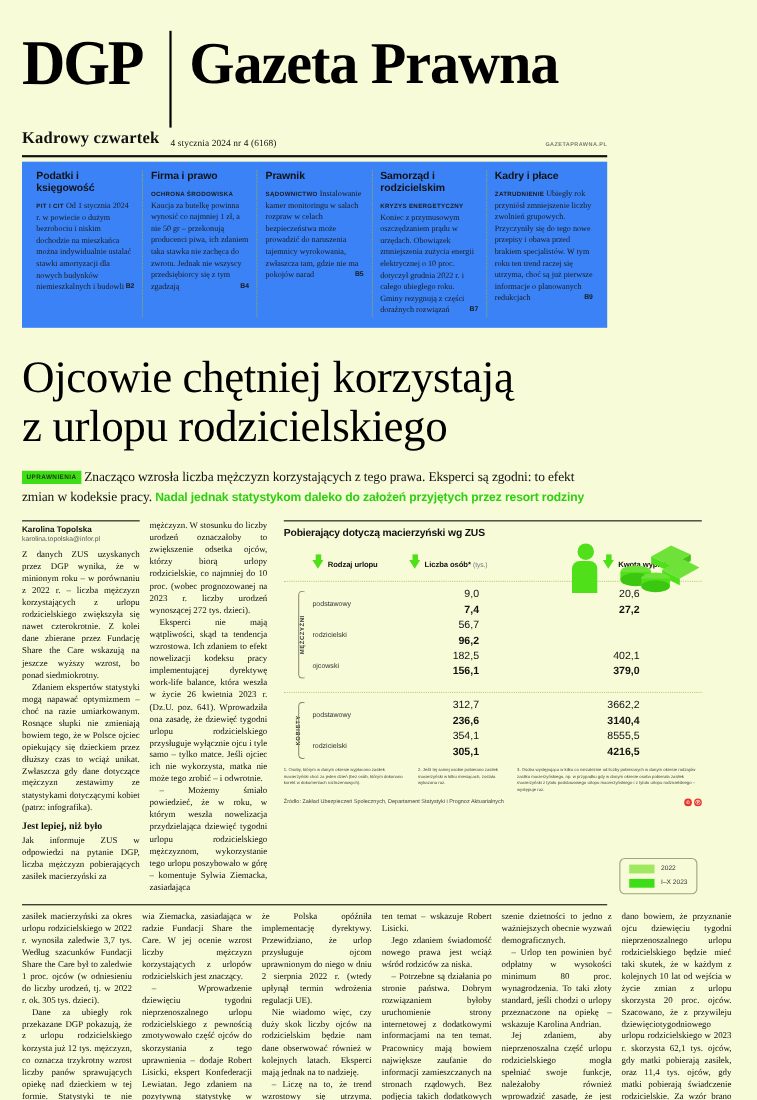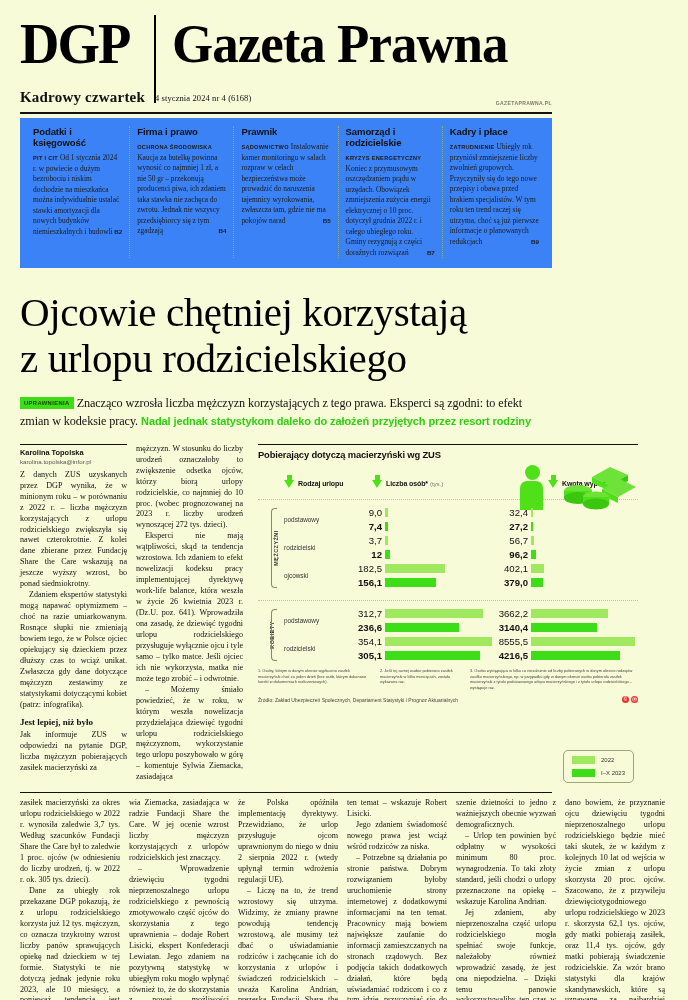--- a/index.html
+++ b/index.html
@@ -4,38 +4,38 @@
 <title>DGP Gazeta Prawna</title>
 <style>
   html,body{margin:0;padding:0;}
   body{
     width:688px;height:1000px;overflow:hidden;
     background:#f7fbd8;
     font-family:"Liberation Serif", serif;
     color:#111;
     -webkit-font-smoothing:antialiased;
   }
-  .page{width:572px;height:1000px;position:relative;box-sizing:border-box;padding:1px 20px;}
+  .page{width:572px;height:1000px;position:relative;box-sizing:border-box;padding:14px 20px;}
 
   
   .masthead{display:flex;align-items:flex-start;padding-top:14px;height:74px;}
   .dgp{
     font-family:"Liberation Serif", serif;
     font-weight:bold;font-size:58px;line-height:58px;
     letter-spacing:-2px;color:#000;
     transform:scaleX(0.94);transform-origin:left top;
   }
   .mast-divider{width:2px;background:#000;height:88px;margin:0 16px 0 18px;flex:0 0 auto;}
   .gazeta{
     font-family:"Liberation Serif", serif;
     font-weight:bold;font-size:54px;line-height:58px;
     letter-spacing:-1px;color:#000;
     transform:scaleX(0.98);transform-origin:left top;
   }
-  .mast-sub{display:flex;align-items:center;}
+  .mast-sub{display:flex;align-items:flex-end;margin-top:16px;}
   .kadrowy{font-weight:bold;font-size:15px;letter-spacing:.2px;}
   .issue{font-size:8.5px;margin-left:10px;letter-spacing:.1px;color:#111;}
   .sitetag{margin-left:auto;font-family:"Liberation Sans",sans-serif;font-weight:bold;
            font-size:5px;letter-spacing:.4px;color:#7a7a6a;align-self:flex-end;}
   .rule-thick{border-top:2.4px solid #111;margin-top:6px;}
 
   
   .teasers{
     background:#3b82f6;margin-top:4px;display:flex;padding:8px 6px 10px 6px;
     box-sizing:border-box;
@@ -113,21 +113,21 @@
   .grp{position:relative;padding-left:26px;margin-top:6px;}
   .grp-label{
     position:absolute;left:0;top:0;height:100%;display:flex;align-items:center;
   }
   .grp-label span{
     font-family:"Liberation Sans",sans-serif;font-weight:bold;font-size:5.4px;
     letter-spacing:.5px;transform:rotate(-90deg);white-space:nowrap;color:#333;
   }
   .brace{position:absolute;left:13px;top:2px;bottom:2px;width:5px;
          border:1.2px solid #8a8a6a;border-right:none;border-radius:4px 0 0 4px;}
-  .row{display:flex;align-items:center;height:14px;}
+  .row{display:flex;align-items:center;height:14px;flex-direction:column;}
   .rowlabel{width:62px;font-family:"Liberation Sans",sans-serif;font-size:6.4px;
             color:#333;flex:0 0 62px;}
   .pair{display:flex;flex-direction:column;justify-content:center;}
   .mcell{display:flex;align-items:center;width:146px;flex:0 0 146px;}
   .mval{font-family:"Liberation Sans",sans-serif;font-size:9.6px;font-weight:bold;
         text-align:right;width:36px;flex:0 0 36px;padding-right:3px;color:#111;}
   .mval.light{font-weight:normal;}
   .bar{height:9px;background:#9fe85f;}
   .bar.y23{background:#3ddd18;}
   .rowpair{display:flex;align-items:center;}
@@ -184,21 +184,21 @@
         <span>Kaucja za butelkę powinna wynosić co najmniej 1 zł, a nie 50 gr – przekonują producenci piwa, ich zdaniem taka stawka nie zachęca do zwrotu. Jednak nie wszyscy przedsiębiorcy się z tym zgadzają</span>
         <span class="pg">B4</span></p>
     </div>
     <div class="teaser">
       <h3>Prawnik</h3>
       <p><span class="kicker">SĄDOWNICTWO</span>
         <span>Instalowanie kamer monitoringu w salach rozpraw w celach bezpieczeństwa może prowadzić do naruszenia tajemnicy wyrokowania, zwłaszcza tam, gdzie nie ma pokojów narad</span>
         <span class="pg">B5</span></p>
     </div>
     <div class="teaser">
-      <h3>Samorząd i rodzicielskie</h3>
+      <h3>Samorząd i rodzicielskim</h3>
       <p><span class="kicker">KRYZYS ENERGETYCZNY</span>
         <span>Koniec z przymusowym oszczędzaniem prądu w urzędach. Obowiązek zmniejszenia zużycia energii elektrycznej o 10 proc. dotyczył grudnia 2022 r. i całego ubiegłego roku. Gminy rezygnują z części doraźnych rozwiązań</span>
         <span class="pg">B7</span></p>
     </div>
     <div class="teaser">
       <h3>Kadry i płace</h3>
       <p><span class="kicker">ZATRUDNIENIE</span>
         <span>Ubiegły rok przyniósł zmniejszenie liczby zwolnień grupowych. Przyczyniły się do tego nowe przepisy i obawa przed brakiem specjalistów. W tym roku ten trend raczej się utrzyma, choć są już pierwsze informacje o planowanych redukcjach</span>
         <span class="pg">B9</span></p>
     </div>
@@ -296,45 +296,33 @@
                 </div>
               <div class="row">
                   <div class="mval">7,4</div>
                   <div class="bar y23" style="width:2.5px"></div>
                 </div>
             </div>
           </div>
           <div class="mcell">
             <div class="pair" style="width:100%">
               <div class="row">
-                  <div class="mval light">32,4</div>
+                  <div class="mval light">20,6</div>
                   <div class="bar" style="width:2px"></div>
                 </div>
               <div class="row">
                   <div class="mval">27,2</div>
                   <div class="bar y23" style="width:2px"></div>
                 </div>
             </div>
           </div>
         </div>
 
         <div class="rowpair">
           <div class="rowlabel">rodzicielski</div>
-          <div class="mcell">
-            <div class="pair" style="width:100%">
-              <div class="row">
-                  <div class="mval light">3,7</div>
-                  <div class="bar" style="width:2.5px"></div>
-                </div>
-              <div class="row">
-                  <div class="mval">12</div>
-                  <div class="bar y23" style="width:5px"></div>
-                </div>
-            </div>
-          </div>
           <div class="mcell">
             <div class="pair" style="width:100%">
               <div class="row">
                   <div class="mval light">56,7</div>
                   <div class="bar" style="width:3px"></div>
                 </div>
               <div class="row">
                   <div class="mval">96,2</div>
                   <div class="bar y23" style="width:5px"></div>
                 </div>
@@ -472,20 +460,21 @@
     </div>
 
     <div class="bcol">
       <p class="first">wia Ziemacka, zasiadająca w radzie Fundacji Share the Care. W jej ocenie wzrost liczby mężczyzn korzystających z urlopów rodzicielskich jest znaczący.</p>
       <p>– Wprowadzenie dziewięciu tygodni nieprzenoszalnego urlopu rodzicielskiego z pewnością zmotywowało część ojców do skorzystania z tego uprawnienia – dodaje Robert Lisicki, ekspert Konfederacji Lewiatan. Jego zdaniem na pozytywną statystykę w ubiegłym roku mogło wpłynąć również to, że do skorzystania z nowej możliwości uprawnionych, niż byłoby standardowo.</p>
 
     </div>
 
     <div class="bcol">
       <p class="first">że Polska opóźniła implementację dyrektywy. Przewidziano, że urlop przysługuje ojcom uprawnionym do niego w dniu 2 sierpnia 2022 r. (wtedy upłynął termin wdrożenia regulacji UE).</p>
+      <p>Nie wiadomo więc, czy duży skok liczby ojców na rodzicielskim będzie nam dane obserwować również w kolejnych latach. Eksperci mają jednak na to nadzieję.</p>
       <p>– Liczę na to, że trend wzrostowy się utrzyma. Widzimy, że zmiany prawne powodują tendencję wzrostową, ale musimy też dbać o uświadamianie rodziców i zachęcanie ich do korzystania z urlopów i świadczeń rodzicielskich – uważa Karolina Andrian, prezeska Fundacji Share the Care.</p>
 
     </div>
 
     <div class="bcol">
       <p class="first">ten temat – wskazuje Robert Lisicki.</p>
       <p>Jego zdaniem świadomość nowego prawa jest wciąż wśród rodziców za niska.</p>
       <p>– Potrzebne są działania po stronie państwa. Dobrym rozwiązaniem byłoby uruchomienie strony internetowej z dodatkowymi informacjami na ten temat. Pracownicy mają bowiem największe zaufanie do informacji zamieszczanych na stronach rządowych. Bez podjęcia takich dodatkowych działań, które będą uświadamiać rodzicom i co z tym idzie, przyczyniać się do zwiększenia świadomości korzystania z uprawnień – mówi Robert Lisicki.</p>
 
     </div>

